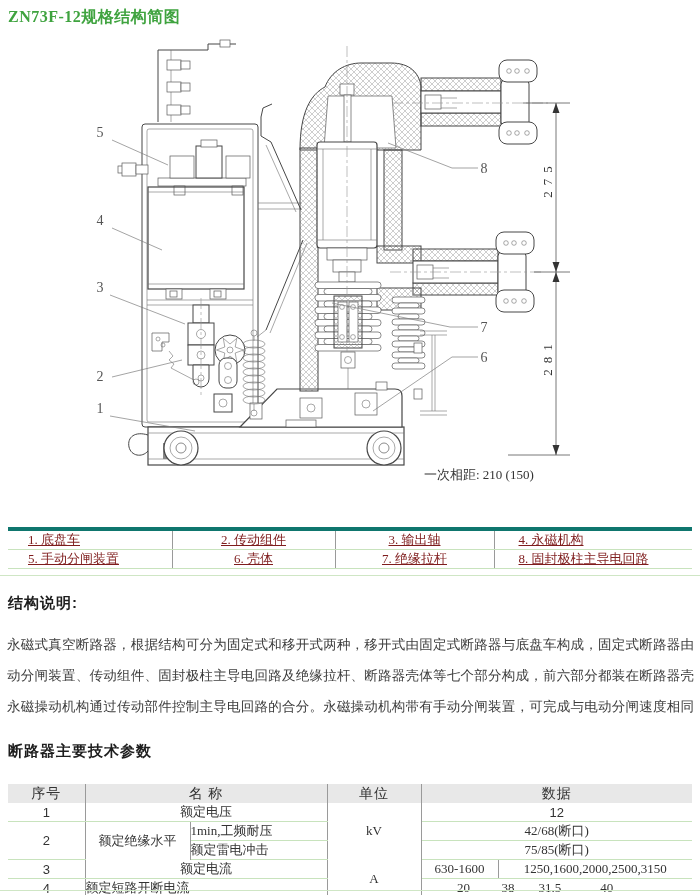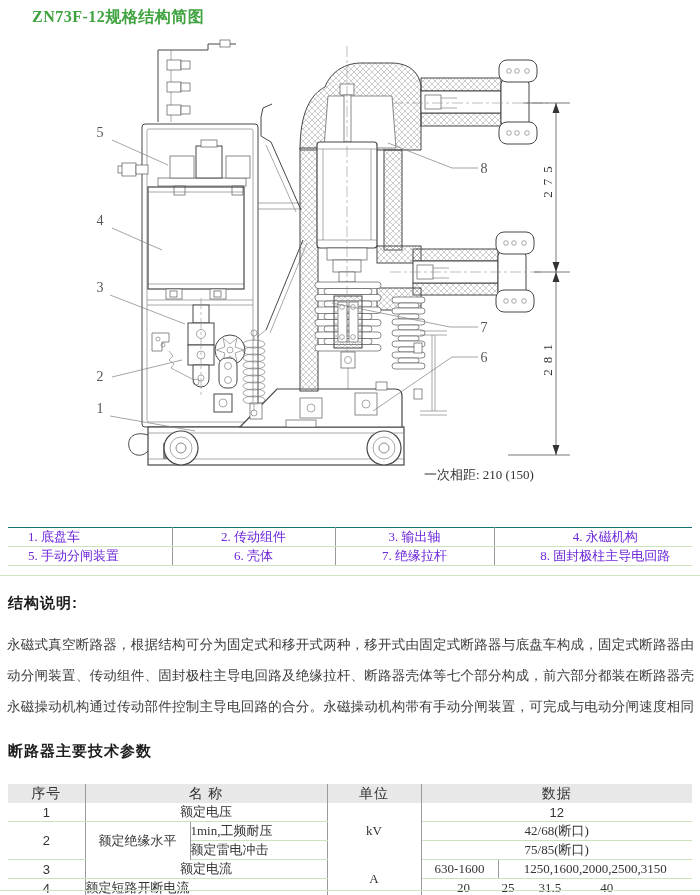--- a/index.html
+++ b/index.html
@@ -1,41 +1,41 @@
 <!DOCTYPE html>
 <html><head>
 <meta charset="utf-8">
 <style>
   html,body{margin:0;padding:0;background:#fff;}
   .page{position:relative;width:700px;height:895px;background:#fff;overflow:hidden;
         font-family:"Liberation Serif","DejaVu Serif",serif;color:#333;}
-  .title{position:absolute;left:8px;top:7px;font-size:16px;font-weight:bold;color:#3fa33f;letter-spacing:.5px;margin-left:24px;}
+  .title{position:absolute;left:8px;top:7px;font-size:16px;font-weight:bold;color:#3fa33f;letter-spacing:.5px;}
   svg{position:absolute;left:0;top:0;}
   .ln{fill:none;stroke:#474747;stroke-width:1;}
   .lnb{fill:none;stroke:#474747;stroke-width:1.2;}
   .ln2{fill:none;stroke:#6f6f6f;stroke-width:.6;}
   .wht{fill:#fff;stroke:#474747;stroke-width:1;}
   .whtb{fill:#fff;stroke:#474747;stroke-width:1.2;}
   .wht2{fill:#fff;stroke:#5a5a5a;stroke-width:.7;}
   .hat{fill:url(#xh);stroke:#474747;stroke-width:1;}
   .cl{fill:none;stroke:#949494;stroke-width:.6;stroke-dasharray:11 3 3 3;}
   .dim{fill:none;stroke:#555;stroke-width:.8;}
   .ldr{fill:none;stroke:#7d7d7d;stroke-width:.7;}
   .arr{fill:#333;stroke:none;}
   .dimtxt{font-family:"Liberation Serif",serif;font-size:13px;fill:#333;letter-spacing:6px;}
   .numtxt{font-family:"Liberation Serif",serif;font-size:14px;fill:#555;}
   .cap{font-family:"Liberation Serif",serif;font-size:13px;fill:#333;}
   
   .legend{position:absolute;left:8px;top:527px;width:684px;border-collapse:collapse;table-layout:fixed;
-          font-size:13px;color:#6d28d9;border-top:1px solid #0f766e;}
+          font-size:13px;color:#7f1d1d;border-top:4px solid #0f766e;text-decoration:underline;}
   .legend td{height:18px;border-bottom:1px solid #c8e3bd;padding:0;white-space:nowrap;overflow:hidden;}
   .legend td.vr{border-right:1px solid #9a9a9a;}
   .legend td.l{padding-left:20px;text-align:left;}
   .legend td.c{text-align:center;}
-  .legend td.l2{padding-left:24px;text-align:center;}
+  .legend td.l2{padding-left:24px;text-align:left;}
   .rule{position:absolute;left:0;width:700px;height:1px;background:#cfe6c5;}
   .sechead{position:absolute;left:8px;font-family:"Liberation Sans","DejaVu Sans",sans-serif;
            font-weight:700;font-size:15px;color:#1d1d1d;letter-spacing:1px;}
   .para{position:absolute;left:7px;top:629px;width:687px;font-size:13.5px;color:#3c3c3c;}
   .para .pline{height:31px;line-height:31px;text-align:justify;text-align-last:justify;white-space:normal;overflow:hidden;}
   
   .params{position:absolute;left:8px;top:784px;width:684px;border-collapse:collapse;table-layout:fixed;
           font-size:13px;color:#333;}
   .params th{background:#e8e8e8;font-weight:400;font-size:14px;height:19px;padding:0;letter-spacing:1px;}
   .params td{padding:0;text-align:center;}
@@ -399,21 +399,21 @@
       <td class="vr" rowspan="2">A</td>
       <td class="vr bg">630-1600</td>
       <td class="bg">1250,1600,2000,2500,3150</td>
     </tr>
     <tr style="height:15px">
       <td class="vr bg sans">4</td>
       <td class="vr bg lft" colspan="2">额定短路开断电流</td>
       <td class="bg" colspan="2">
         <div class="r4cell">
           <span style="left:15.5%">20</span>
-          <span style="left:32%">25</span>
+          <span style="left:32%">38</span>
           <span style="left:47.5%">31.5</span>
           <span style="left:68.5%">40</span>
         </div>
       </td>
     </tr>
   </tbody>
     </table>
   <div class="rule" style="top:890px"></div>
 
 </div>

